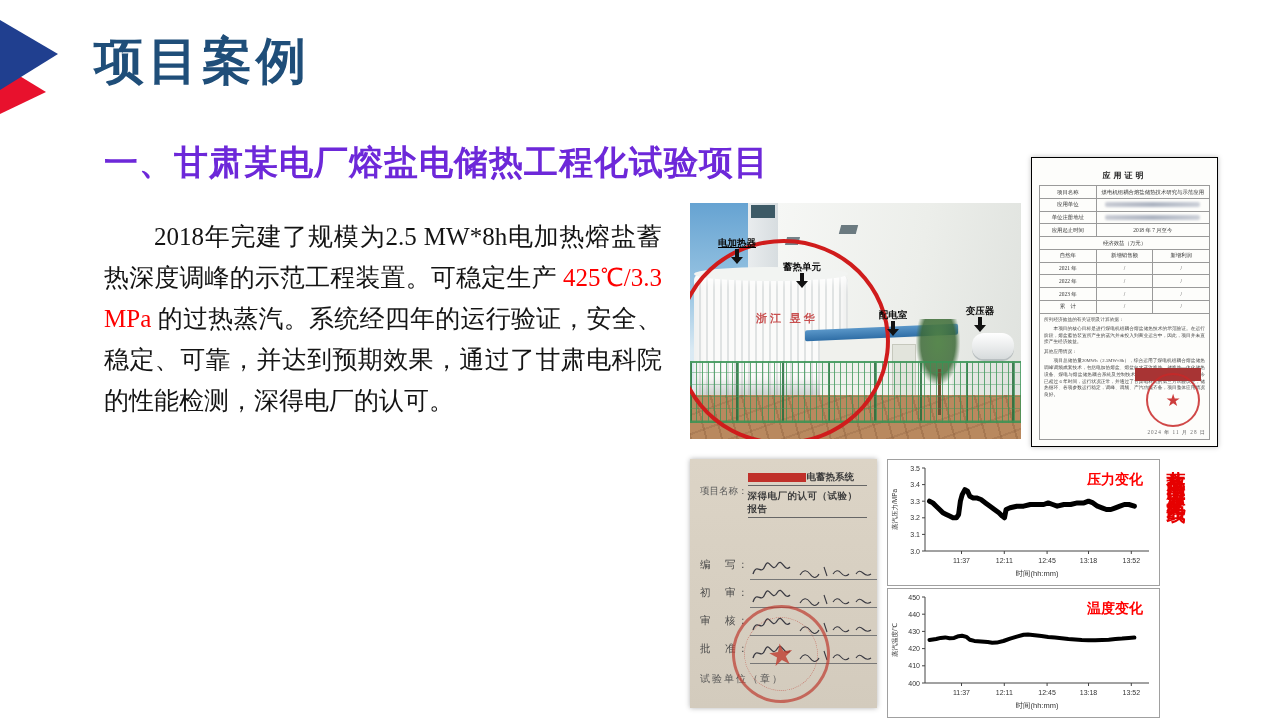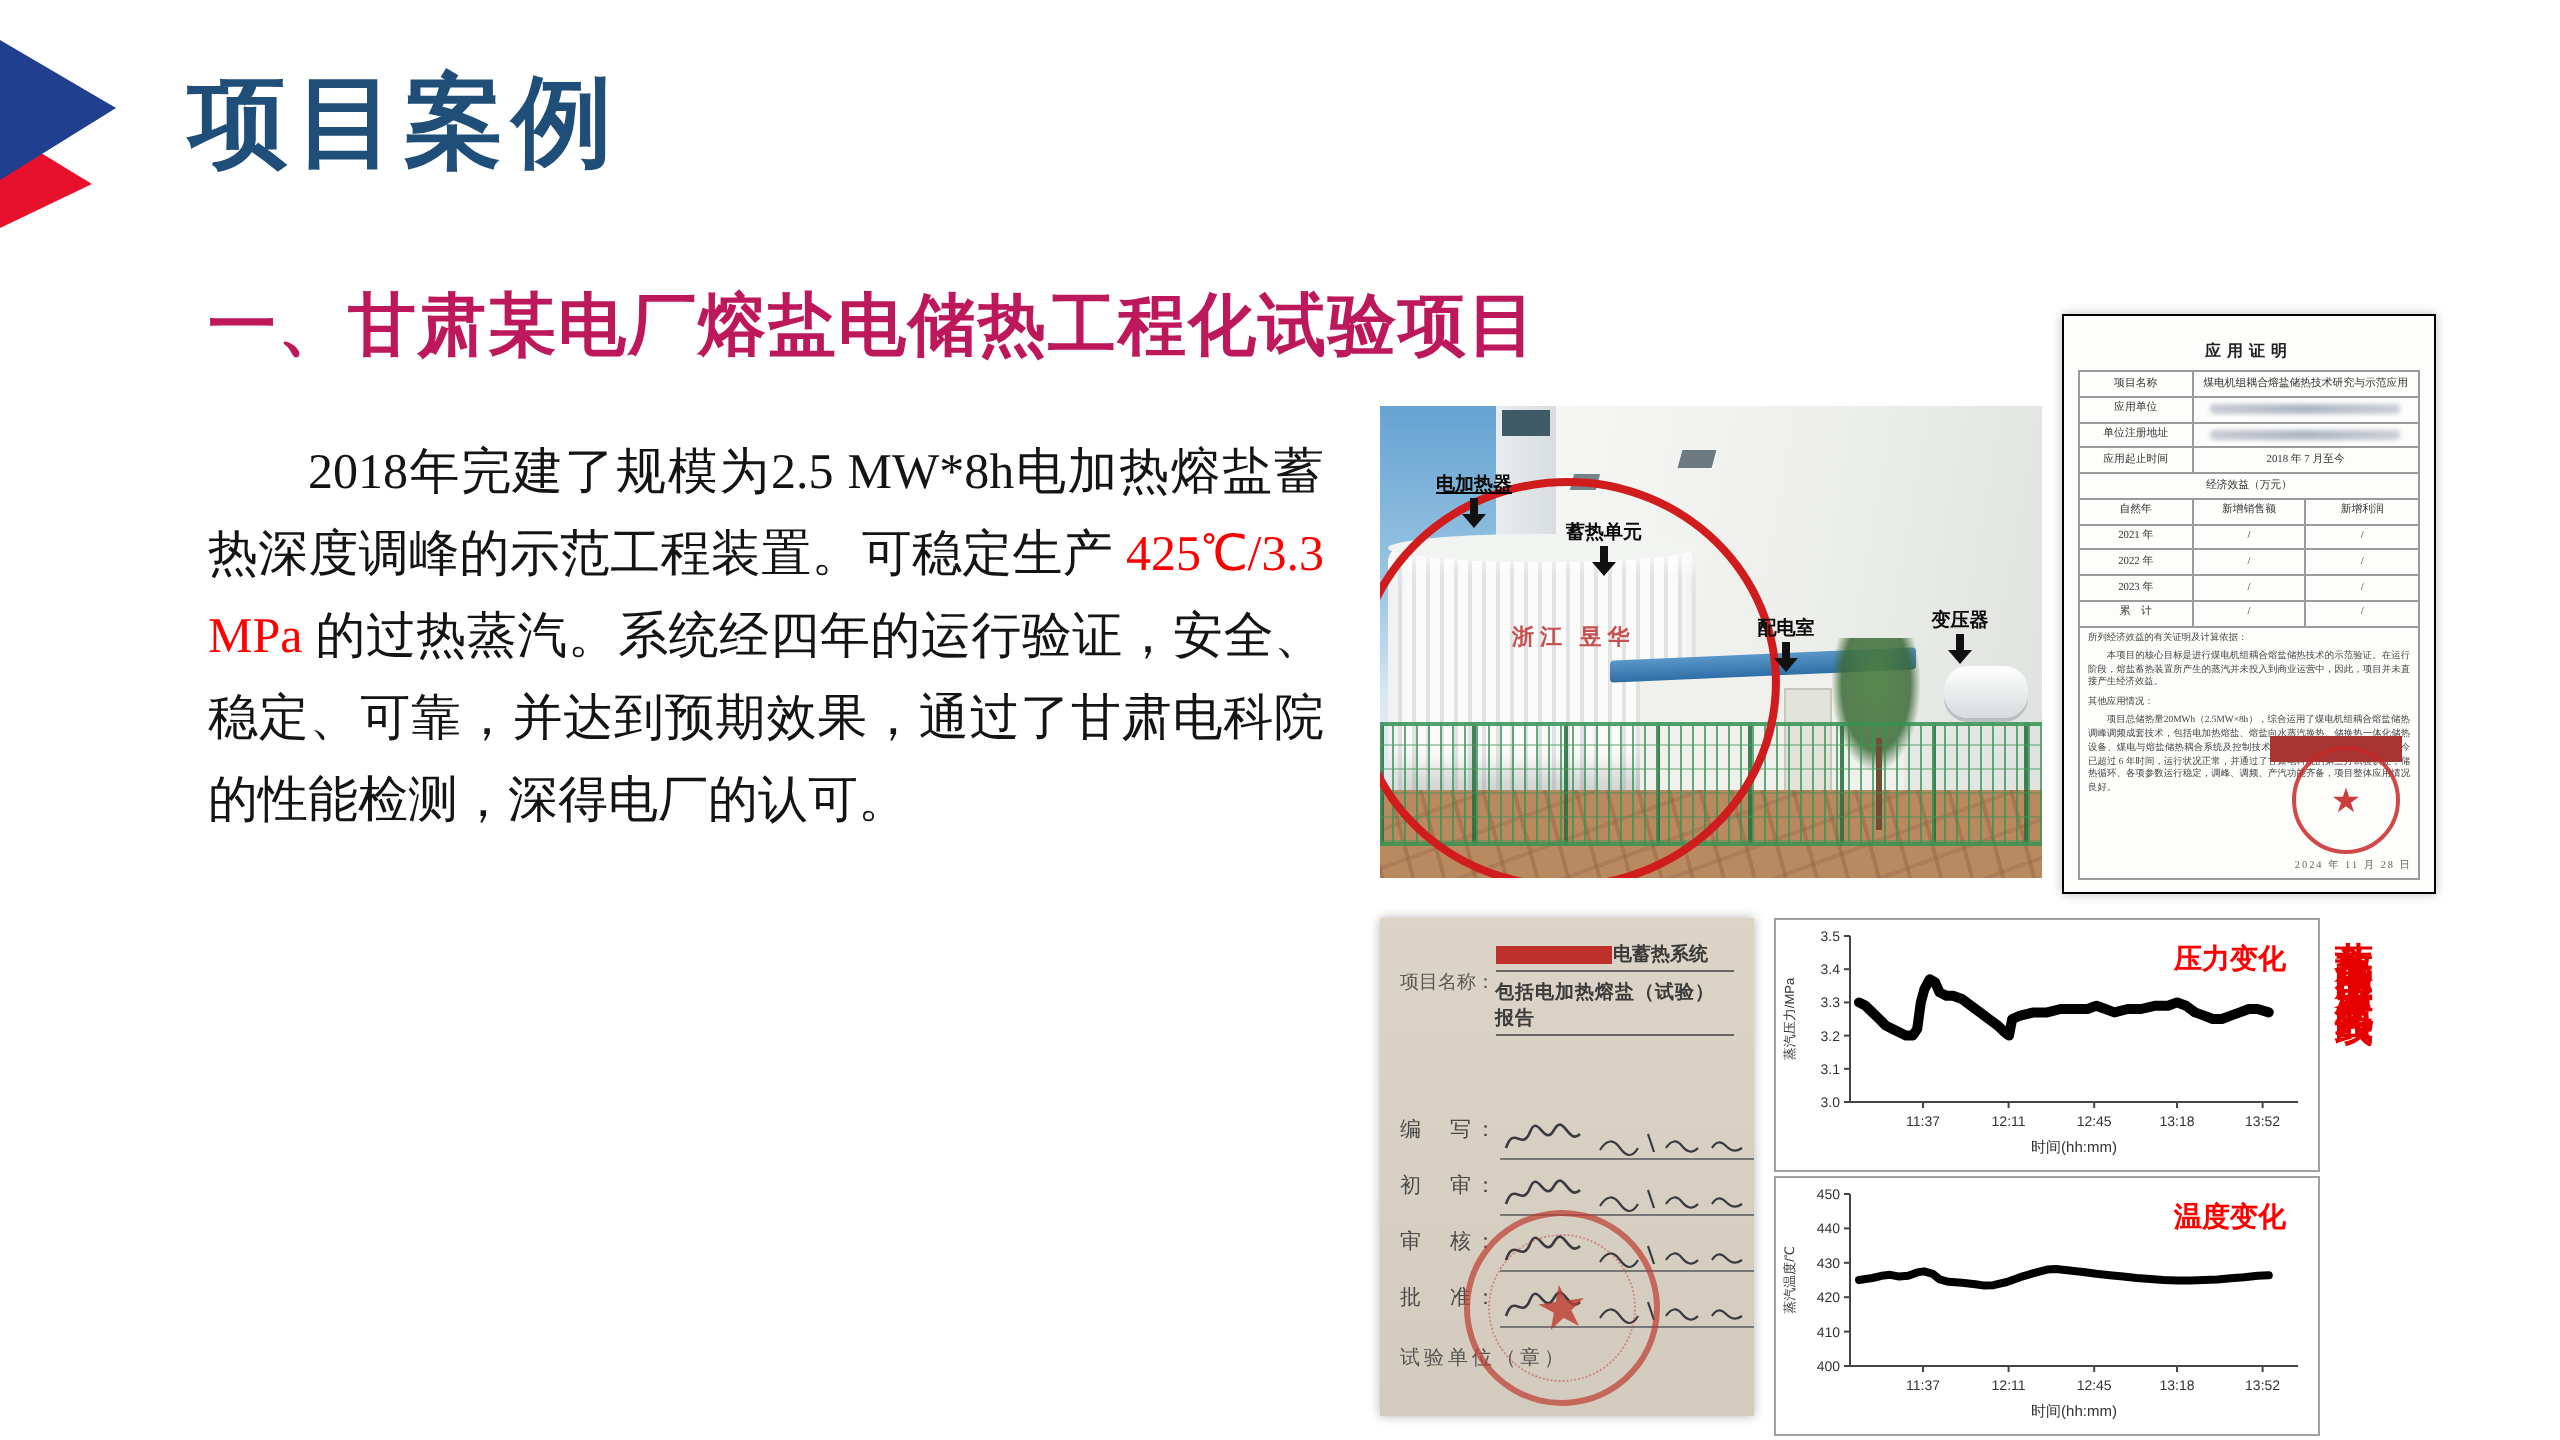--- a/index.html
+++ b/index.html
@@ -4,21 +4,21 @@
 <style>
   html,body{margin:0;padding:0;}
   body{width:1280px;height:720px;position:relative;overflow:hidden;background:#ffffff;
        font-family:"Liberation Sans",sans-serif;}
 
   
   .logo{position:absolute;left:0;top:12px;}
   .title{position:absolute;left:94px;top:28px;margin:0;font-size:50px;font-weight:900;
          color:#1f4e79;letter-spacing:4px;font-family:"Liberation Sans",sans-serif;}
   .subtitle{position:absolute;left:104px;top:140px;margin:0;font-size:34px;font-weight:700;
-         color:#be185d;font-family:"Liberation Serif",serif;letter-spacing:1px;}
+         color:#6d28d9;font-family:"Liberation Serif",serif;letter-spacing:1px;}
 
   
   .bodytext{position:absolute;left:104px;top:216px;width:558px;font-size:25px;line-height:41px;
          font-family:"Liberation Serif",serif;color:#141414;text-align:justify;word-break:break-all;}
   .bodytext p{margin:0;text-indent:2em;}
   .red{color:#fe0000;}
 
   
   .photo{position:absolute;left:690px;top:203px;width:331px;height:236px;overflow:hidden;background:#9cc3e0;}
   .ph-sky{position:absolute;left:0;top:0;width:100%;height:100%;
@@ -234,21 +234,21 @@
   </div>
 
   <div class="report">
     <div class="r-field">
       <span class="r-lab">项目名称：</span>
       <div class="r-titles">
         <div class="r-line1">
           <span class="r-redact"></span>
           <span>电蓄热系统</span>
         </div>
-        <div class="r-line2">包括电加热熔盐（试验）报告</div>
+        <div class="r-line2">深得电厂的认可（试验）报告</div>
       </div>
     </div>
     <div class="sign-rows" id="sign-rows">
         <div class="srow">
           <span class="srow-label">编　写：</span>
           <div class="srow-line">
             <svg width="44" height="20" viewBox="0 0 44 20">
               <path d="M3,15 C7,3 11,17 15,7 S22,15 27,6 S34,14 40,8" stroke="#3a3a42" stroke-width="1.3" fill="none"></path>
             </svg>
             <svg width="86" height="16" viewBox="0 0 86 16">

